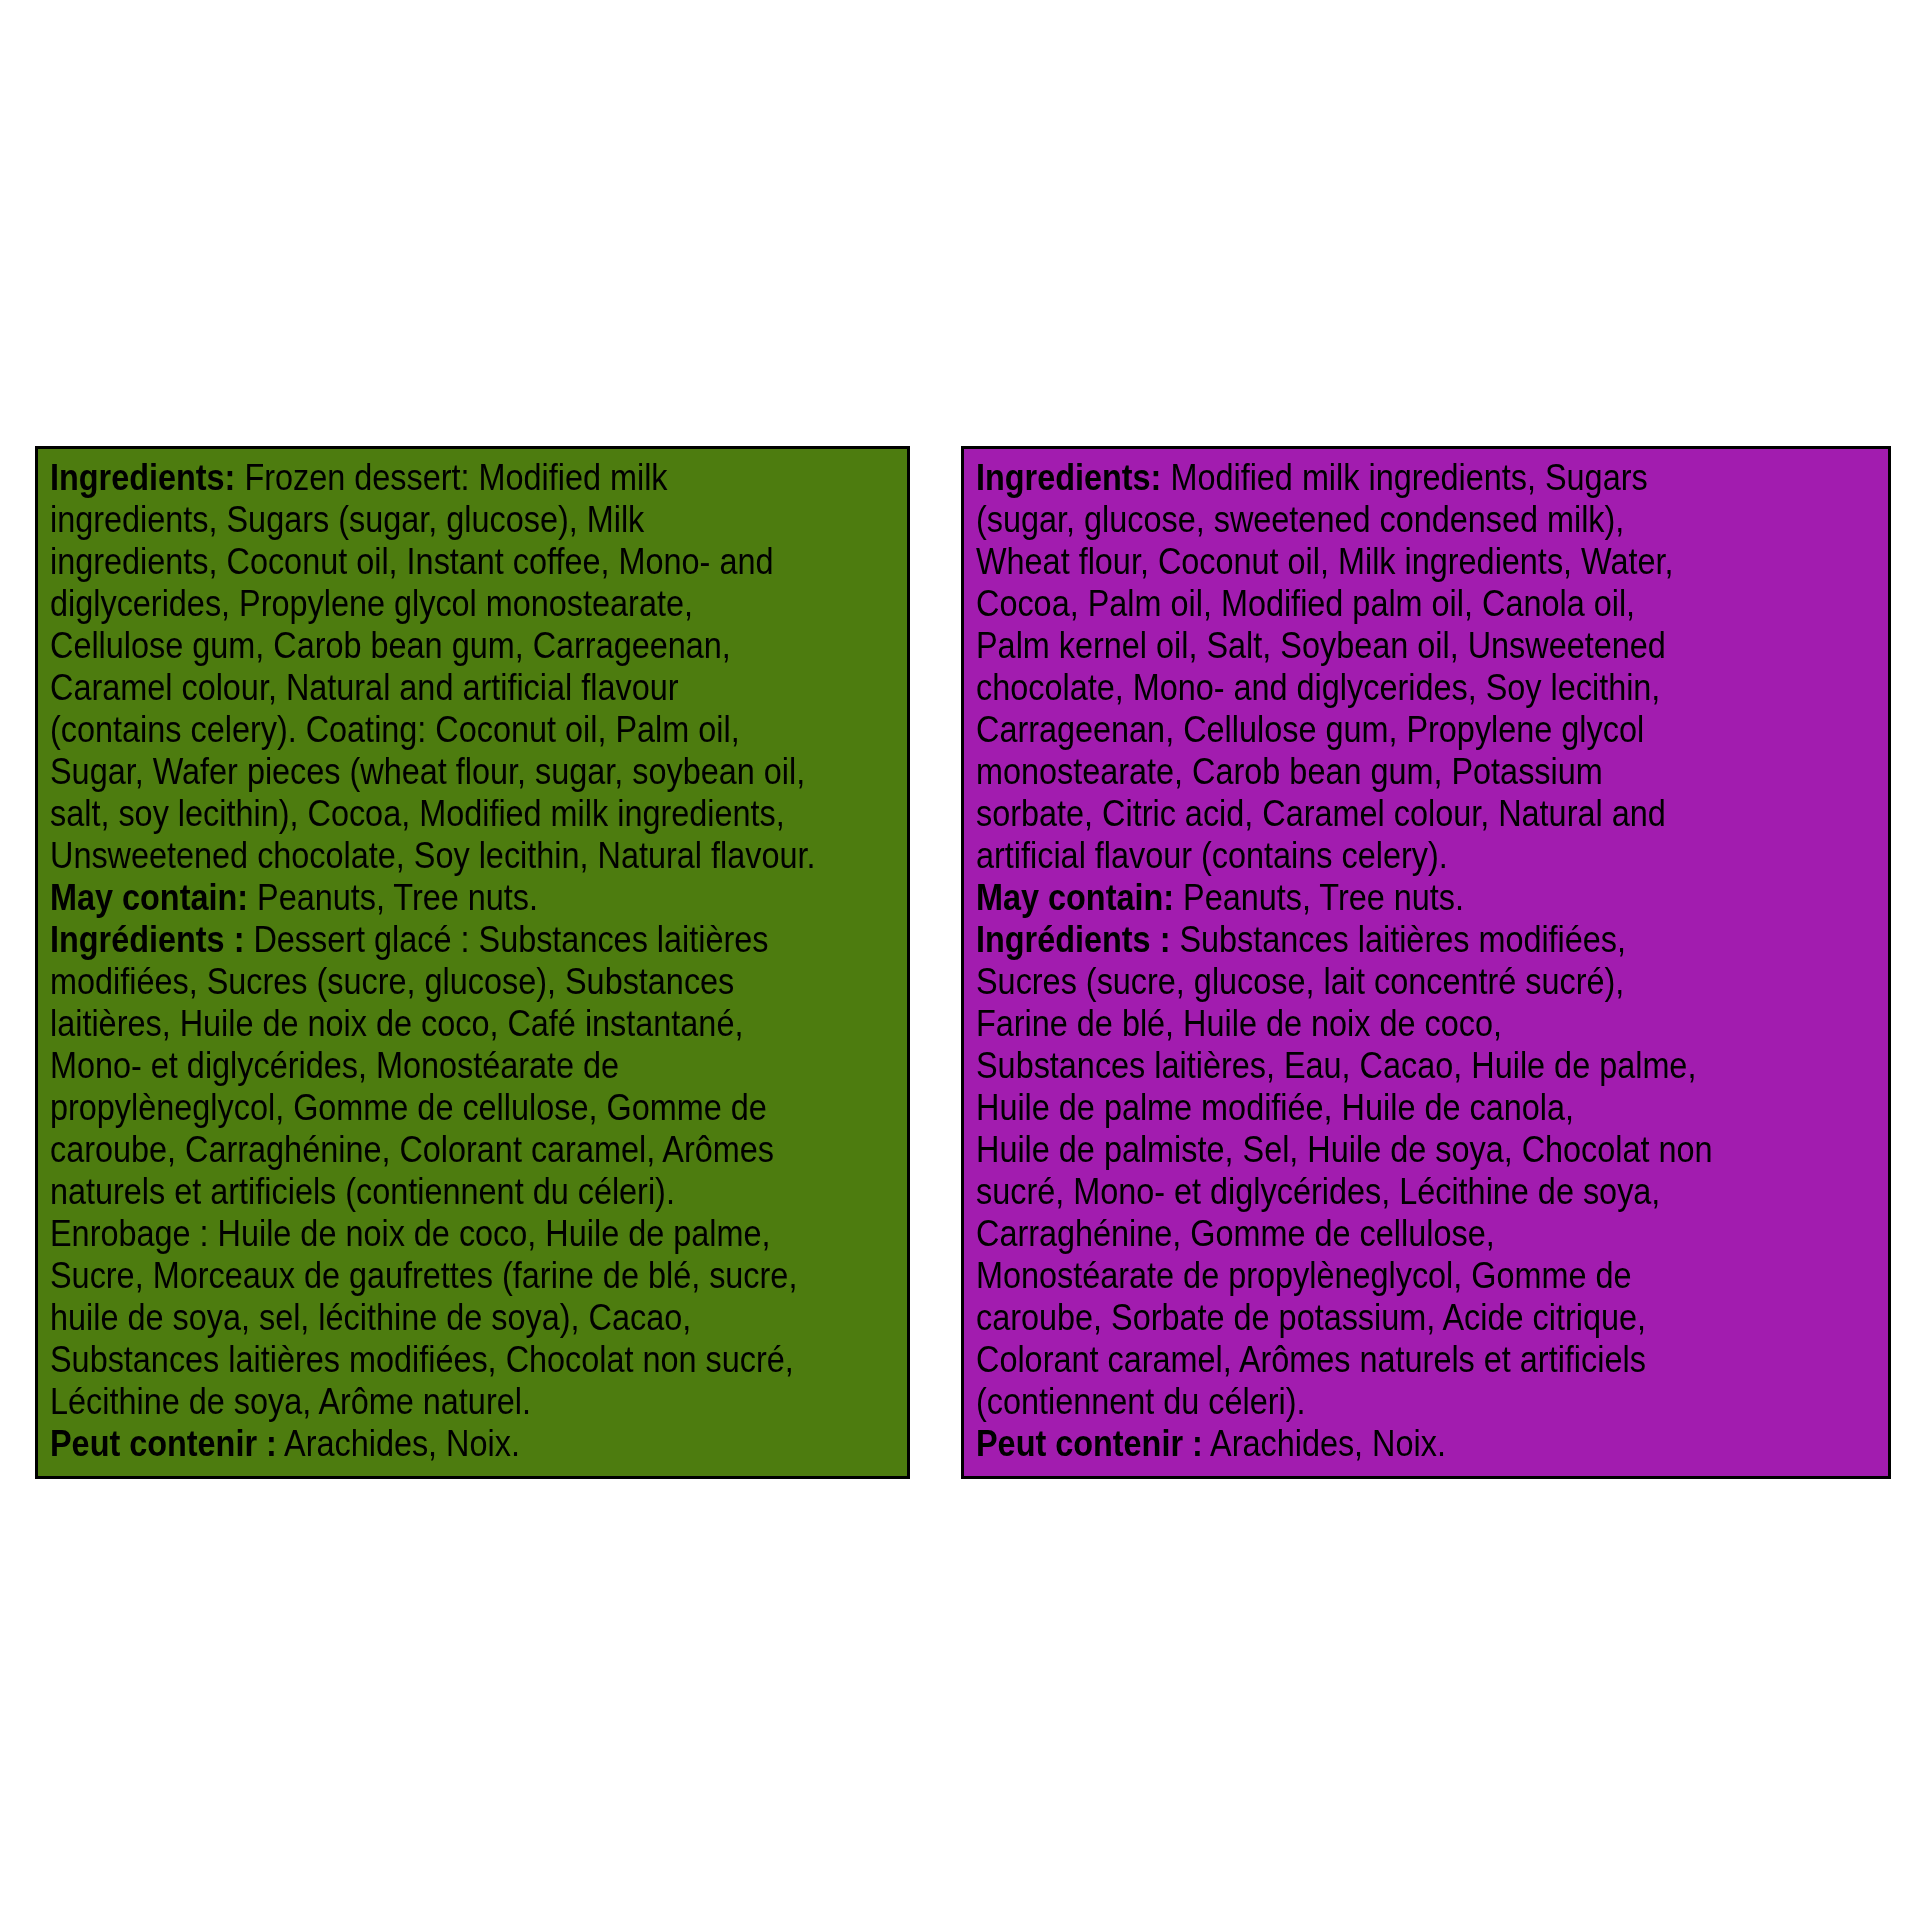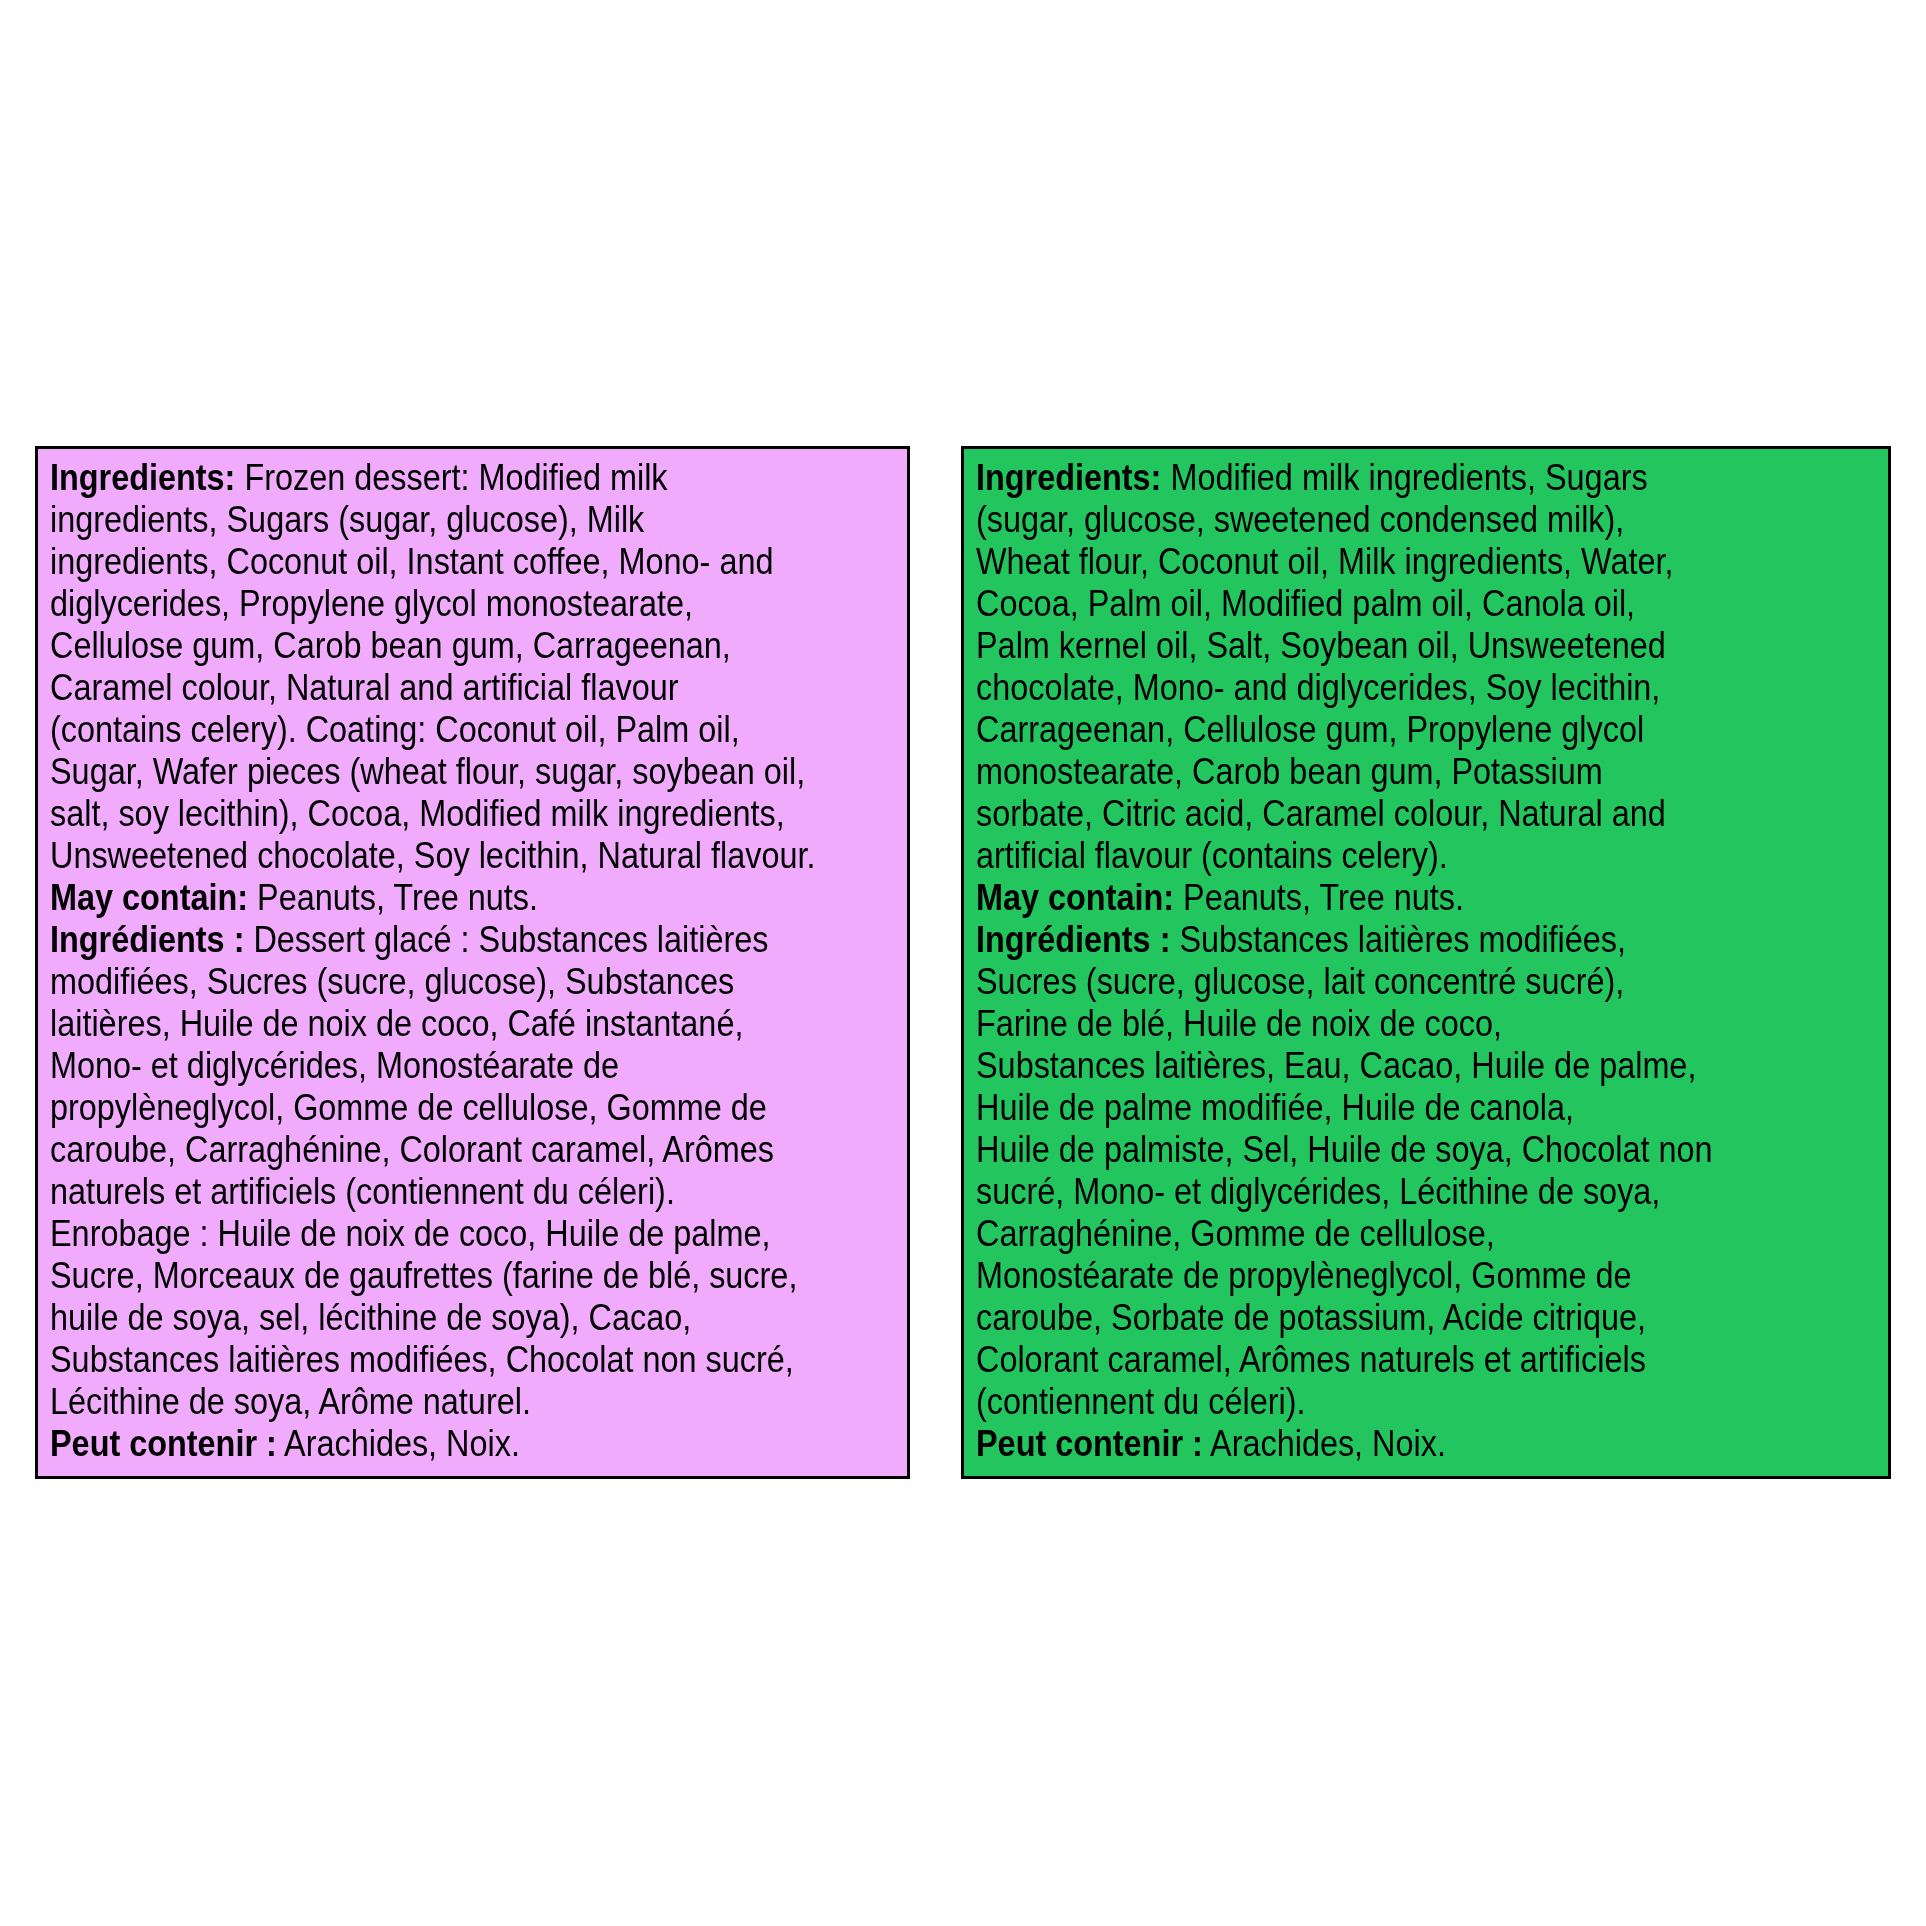--- a/index.html
+++ b/index.html
@@ -31,21 +31,21 @@
     color: #000000;
     white-space: pre;
     transform: scaleX(0.9);
     transform-origin: left center;
   }
   .bold { font-weight: bold; }
 </style>
 </head>
 <body style="background: rgb(255, 255, 255);">
 
-<div class="label-box left" style="border-color: rgb(0, 0, 0); background: #f0abfc;">
+<div class="label-box left" style="border-color: rgb(0, 0, 0); background: #4d7c0f;">
     <div class="line" style="color: rgb(0, 0, 0);"><span class="bold">Ingredients:</span><span> Frozen dessert: Modified milk</span></div>
     <div class="line" style="color: rgb(0, 0, 0);"><span>ingredients, Sugars (sugar, glucose), Milk</span></div>
     <div class="line" style="color: rgb(0, 0, 0);"><span>ingredients, Coconut oil, Instant coffee, Mono- and</span></div>
     <div class="line" style="color: rgb(0, 0, 0);"><span>diglycerides, Propylene glycol monostearate,</span></div>
     <div class="line" style="color: rgb(0, 0, 0);"><span>Cellulose gum, Carob bean gum, Carrageenan,</span></div>
     <div class="line" style="color: rgb(0, 0, 0);"><span>Caramel colour, Natural and artificial flavour</span></div>
     <div class="line" style="color: rgb(0, 0, 0);"><span>(contains celery). Coating: Coconut oil, Palm oil,</span></div>
     <div class="line" style="color: rgb(0, 0, 0);"><span>Sugar, Wafer pieces (wheat flour, sugar, soybean oil,</span></div>
     <div class="line" style="color: rgb(0, 0, 0);"><span>salt, soy lecithin), Cocoa, Modified milk ingredients,</span></div>
     <div class="line" style="color: rgb(0, 0, 0);"><span>Unsweetened chocolate, Soy lecithin, Natural flavour.</span></div>
@@ -58,21 +58,21 @@
     <div class="line" style="color: rgb(0, 0, 0);"><span>caroube, Carraghénine, Colorant caramel, Arômes</span></div>
     <div class="line" style="color: rgb(0, 0, 0);"><span>naturels et artificiels (contiennent du céleri).</span></div>
     <div class="line" style="color: rgb(0, 0, 0);"><span>Enrobage : Huile de noix de coco, Huile de palme,</span></div>
     <div class="line" style="color: rgb(0, 0, 0);"><span>Sucre, Morceaux de gaufrettes (farine de blé, sucre,</span></div>
     <div class="line" style="color: rgb(0, 0, 0);"><span>huile de soya, sel, lécithine de soya), Cacao,</span></div>
     <div class="line" style="color: rgb(0, 0, 0);"><span>Substances laitières modifiées, Chocolat non sucré,</span></div>
     <div class="line" style="color: rgb(0, 0, 0);"><span>Lécithine de soya, Arôme naturel.</span></div>
     <div class="line" style="color: rgb(0, 0, 0);"><span class="bold">Peut contenir :</span><span> Arachides, Noix.</span></div>
   </div>
 
-<div class="label-box right" style="border-color: rgb(0, 0, 0); background: #22c55e;">
+<div class="label-box right" style="border-color: rgb(0, 0, 0); background: #a21caf;">
     <div class="line" style="color: rgb(0, 0, 0);"><span class="bold">Ingredients:</span><span> Modified milk ingredients, Sugars</span></div>
     <div class="line" style="color: rgb(0, 0, 0);"><span>(sugar, glucose, sweetened condensed milk),</span></div>
     <div class="line" style="color: rgb(0, 0, 0);"><span>Wheat flour, Coconut oil, Milk ingredients, Water,</span></div>
     <div class="line" style="color: rgb(0, 0, 0);"><span>Cocoa, Palm oil, Modified palm oil, Canola oil,</span></div>
     <div class="line" style="color: rgb(0, 0, 0);"><span>Palm kernel oil, Salt, Soybean oil, Unsweetened</span></div>
     <div class="line" style="color: rgb(0, 0, 0);"><span>chocolate, Mono- and diglycerides, Soy lecithin,</span></div>
     <div class="line" style="color: rgb(0, 0, 0);"><span>Carrageenan, Cellulose gum, Propylene glycol</span></div>
     <div class="line" style="color: rgb(0, 0, 0);"><span>monostearate, Carob bean gum, Potassium</span></div>
     <div class="line" style="color: rgb(0, 0, 0);"><span>sorbate, Citric acid, Caramel colour, Natural and</span></div>
     <div class="line" style="color: rgb(0, 0, 0);"><span>artificial flavour (contains celery).</span></div>

